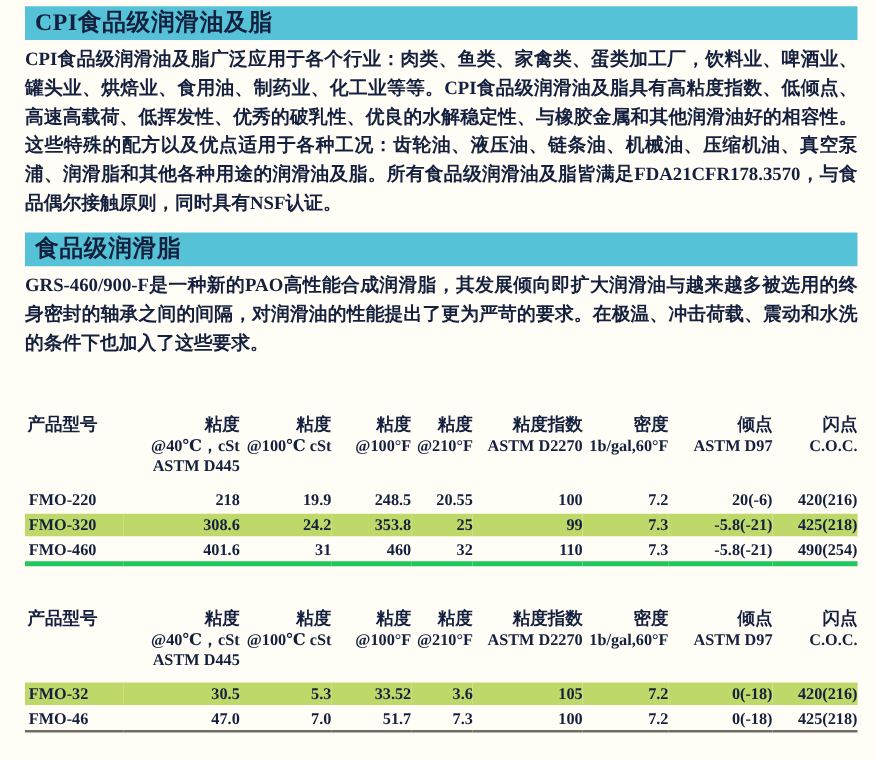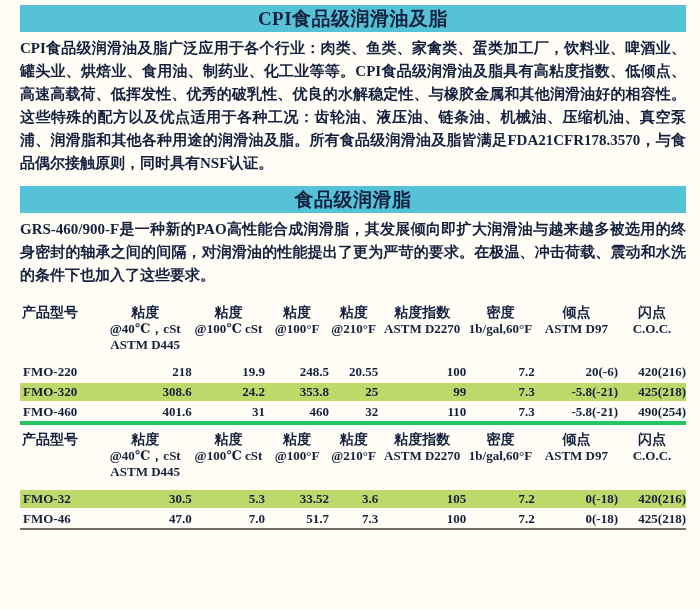--- a/index.html
+++ b/index.html
@@ -13,45 +13,44 @@
   .page{padding:5px 14px 0 20px;}
   .section-bar{
     background:#55c2d7;
     color:#14203e;
     font-size:19px;
     font-weight:bold;
     height:27px;
     line-height:27px;
     padding:0 8px;
     letter-spacing:.5px;
-    text-align:center;
   }
   .para{
     font-size:15px;
     font-weight:bold;
     line-height:23px;
     text-align:justify;
     margin:5px 0 11px 0;
   }
   .para.indent{text-indent:2em;margin:18px 0 14px 0;}
   .bar2{margin-top:3px;}
   table.spec{
     width:100%;
     border-collapse:collapse;
     table-layout:fixed;
     font-weight:bold;
   }
   table.spec th{
     font-weight:bold;
-    text-align:center;
+    text-align:right;
     vertical-align:top;
     padding:6px 0 10px 0;
   }
   table.spec th.first{text-align:left;padding-left:2px;}
-  .hline1{font-size:14px;line-height:17px;}
+  .hline1{font-size:14px;line-height:17px;margin-top:28px;}
   .hline2{font-size:13px;line-height:16px;}
   table.spec td{
     font-size:13px;
     text-align:right;
     height:18px;
     padding:0;
   }
   table.spec td.first{text-align:left;padding-left:3px;margin-top:48px;}
   table.spec tbody tr{border-bottom:2px solid #fffdf5;}
   tr.hl{background:#bed96a;}

